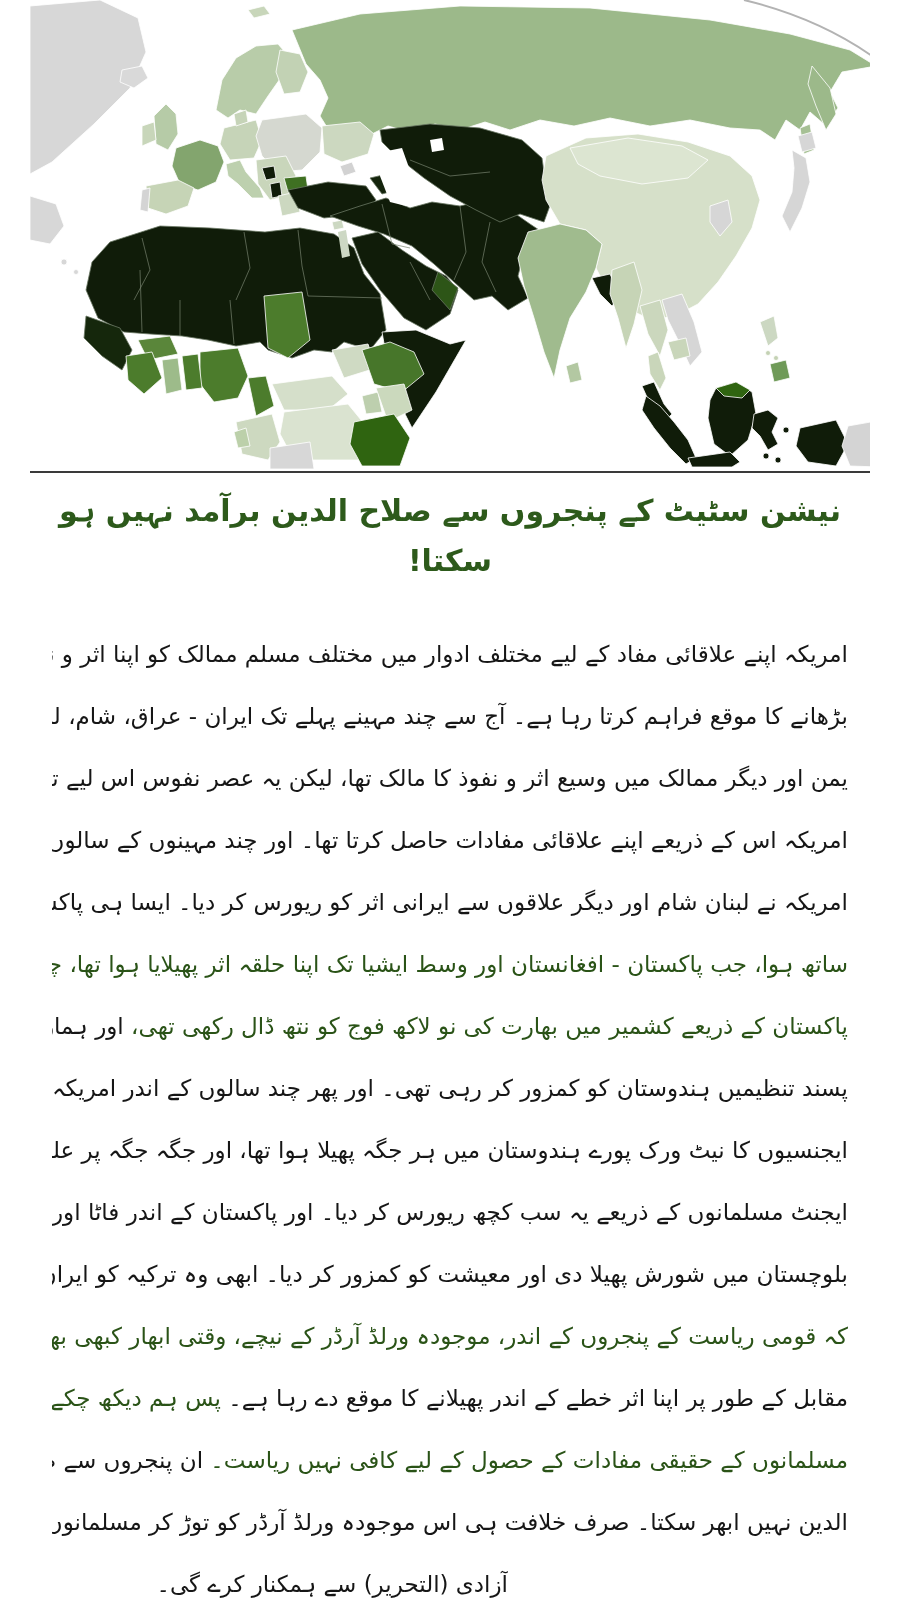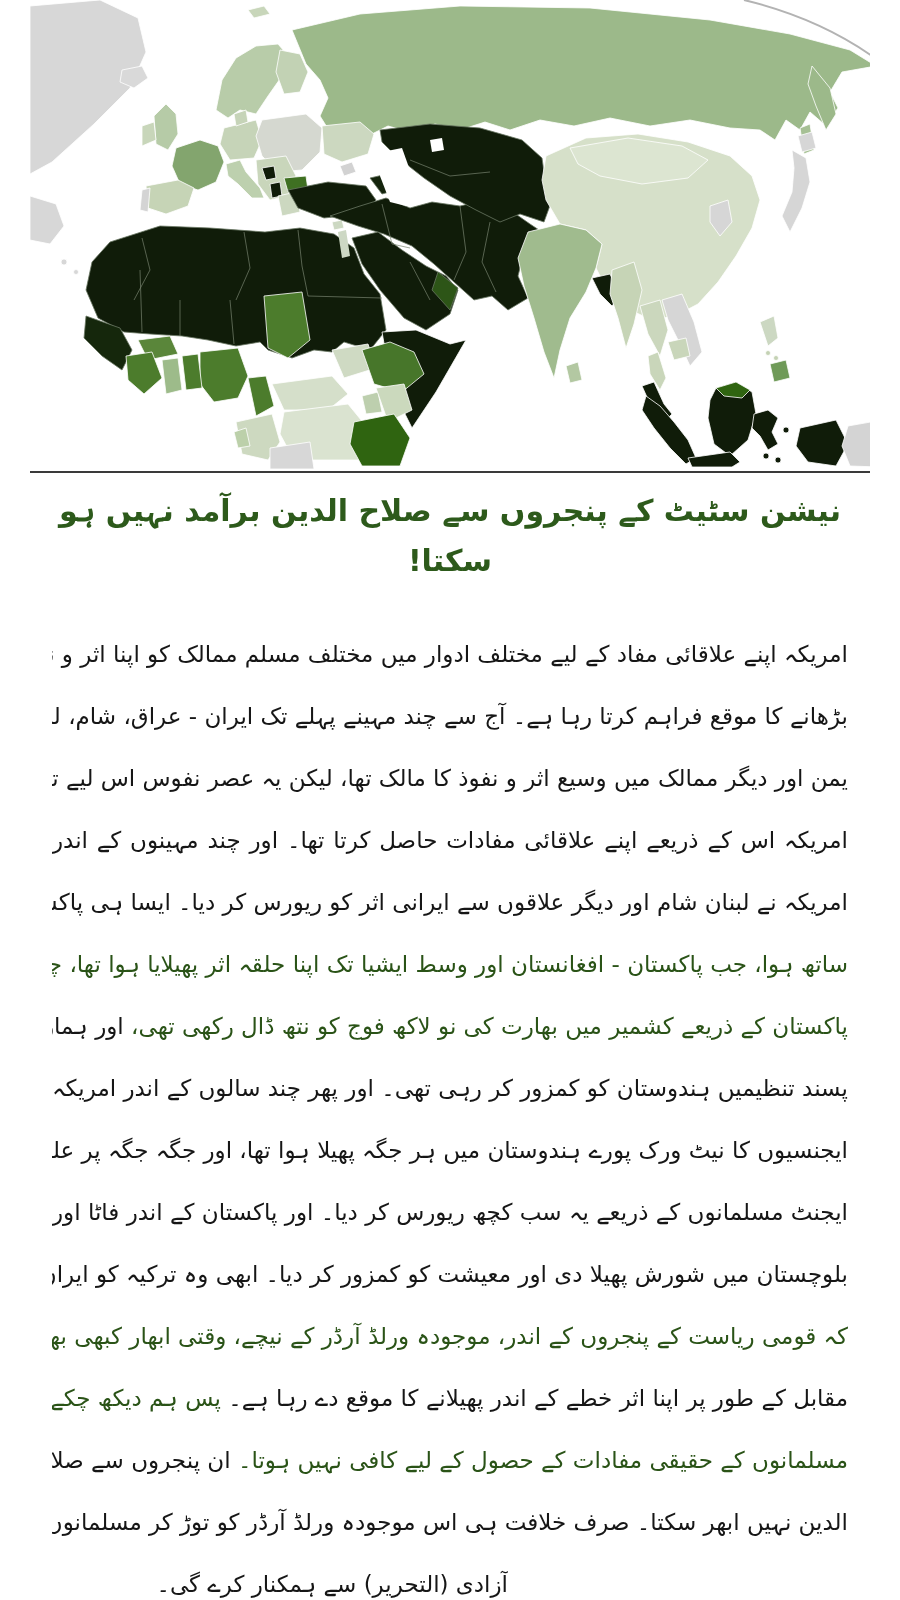--- a/index.html
+++ b/index.html
@@ -136,28 +136,28 @@
       </g>
     </svg>
   </div>
 
   <div class="title">نیشن سٹیٹ کے پنجروں سے صلاح الدین برآمد نہیں ہو سکتا!</div>
 
   <div class="article" id="article-lines">
       <div class="t-line"><span class="seg-black">امریکہ اپنے علاقائی مفاد کے لیے مختلف ادوار میں مختلف مسلم ممالک کو اپنا اثر و نفوذ</span></div>
       <div class="t-line"><span class="seg-black">بڑھانے کا موقع فراہم کرتا رہا ہے۔ آج سے چند مہینے پہلے تک ایران - عراق، شام، لبنان</span></div>
       <div class="t-line"><span class="seg-black">یمن اور دیگر ممالک میں وسیع اثر و نفوذ کا مالک تھا، لیکن یہ عصر نفوس اس لیے تھا کیونکہ</span></div>
-      <div class="t-line"><span class="seg-black">امریکہ اس کے ذریعے اپنے علاقائی مفادات حاصل کرتا تھا۔ اور چند مہینوں کے اندر</span></div>
+      <div class="t-line"><span class="seg-black">امریکہ اس کے ذریعے اپنے علاقائی مفادات حاصل کرتا تھا۔ اور چند مہینوں کے سالوں</span></div>
       <div class="t-line"><span class="seg-black">امریکہ نے لبنان شام اور دیگر علاقوں سے ایرانی اثر کو ریورس کر دیا۔ ایسا ہی پاکستان کے</span></div>
       <div class="t-line"><span class="seg-green">ساتھ ہوا، جب پاکستان - افغانستان اور وسط ایشیا تک اپنا حلقہ اثر پھیلایا ہوا تھا، چند ہزار</span></div>
       <div class="t-line"><span class="seg-green">پاکستان کے ذریعے کشمیر میں بھارت کی نو لاکھ فوج کو نتھ ڈال رکھی تھی،</span><span class="seg-black"> اور ہماری خفیہ</span></div>
       <div class="t-line"><span class="seg-black">پسند تنظیمیں ہندوستان کو کمزور کر رہی تھی۔ اور پھر چند سالوں کے اندر امریکہ نے ان</span></div>
       <div class="t-line"><span class="seg-black">ایجنسیوں کا نیٹ ورک پورے ہندوستان میں ہر جگہ پھیلا ہوا تھا، اور جگہ جگہ پر علیحدگی</span></div>
       <div class="t-line"><span class="seg-black">ایجنٹ مسلمانوں کے ذریعے یہ سب کچھ ریورس کر دیا۔ اور پاکستان کے اندر فاٹا اور</span></div>
       <div class="t-line"><span class="seg-black">بلوچستان میں شورش پھیلا دی اور معیشت کو کمزور کر دیا۔ ابھی وہ ترکیہ کو ایران کے مد</span></div>
       <div class="t-line"><span class="seg-green">کہ قومی ریاست کے پنجروں کے اندر، موجودہ ورلڈ آرڈر کے نیچے، وقتی ابھار کبھی بھی</span></div>
       <div class="t-line"><span class="seg-black">مقابل کے طور پر اپنا اثر خطے کے اندر پھیلانے کا موقع دے رہا ہے۔</span><span class="seg-green"> پس ہم دیکھ چکے ہیں</span></div>
-      <div class="t-line"><span class="seg-green">مسلمانوں کے حقیقی مفادات کے حصول کے لیے کافی نہیں ہوتا۔</span><span class="seg-black"> ان پنجروں سے صلاح</span></div>
+      <div class="t-line"><span class="seg-green">مسلمانوں کے حقیقی مفادات کے حصول کے لیے کافی نہیں ریاست۔</span><span class="seg-black"> ان پنجروں سے صلاح</span></div>
       <div class="t-line"><span class="seg-black">الدین نہیں ابھر سکتا۔ صرف خلافت ہی اس موجودہ ورلڈ آرڈر کو توڑ کر مسلمانوں کو حقیقی</span></div>
       <div class="t-line last"><span class="seg-black">آزادی (التحریر) سے ہمکنار کرے گی۔</span></div>
     </div>
 
 </div>
 
 </body></html>

